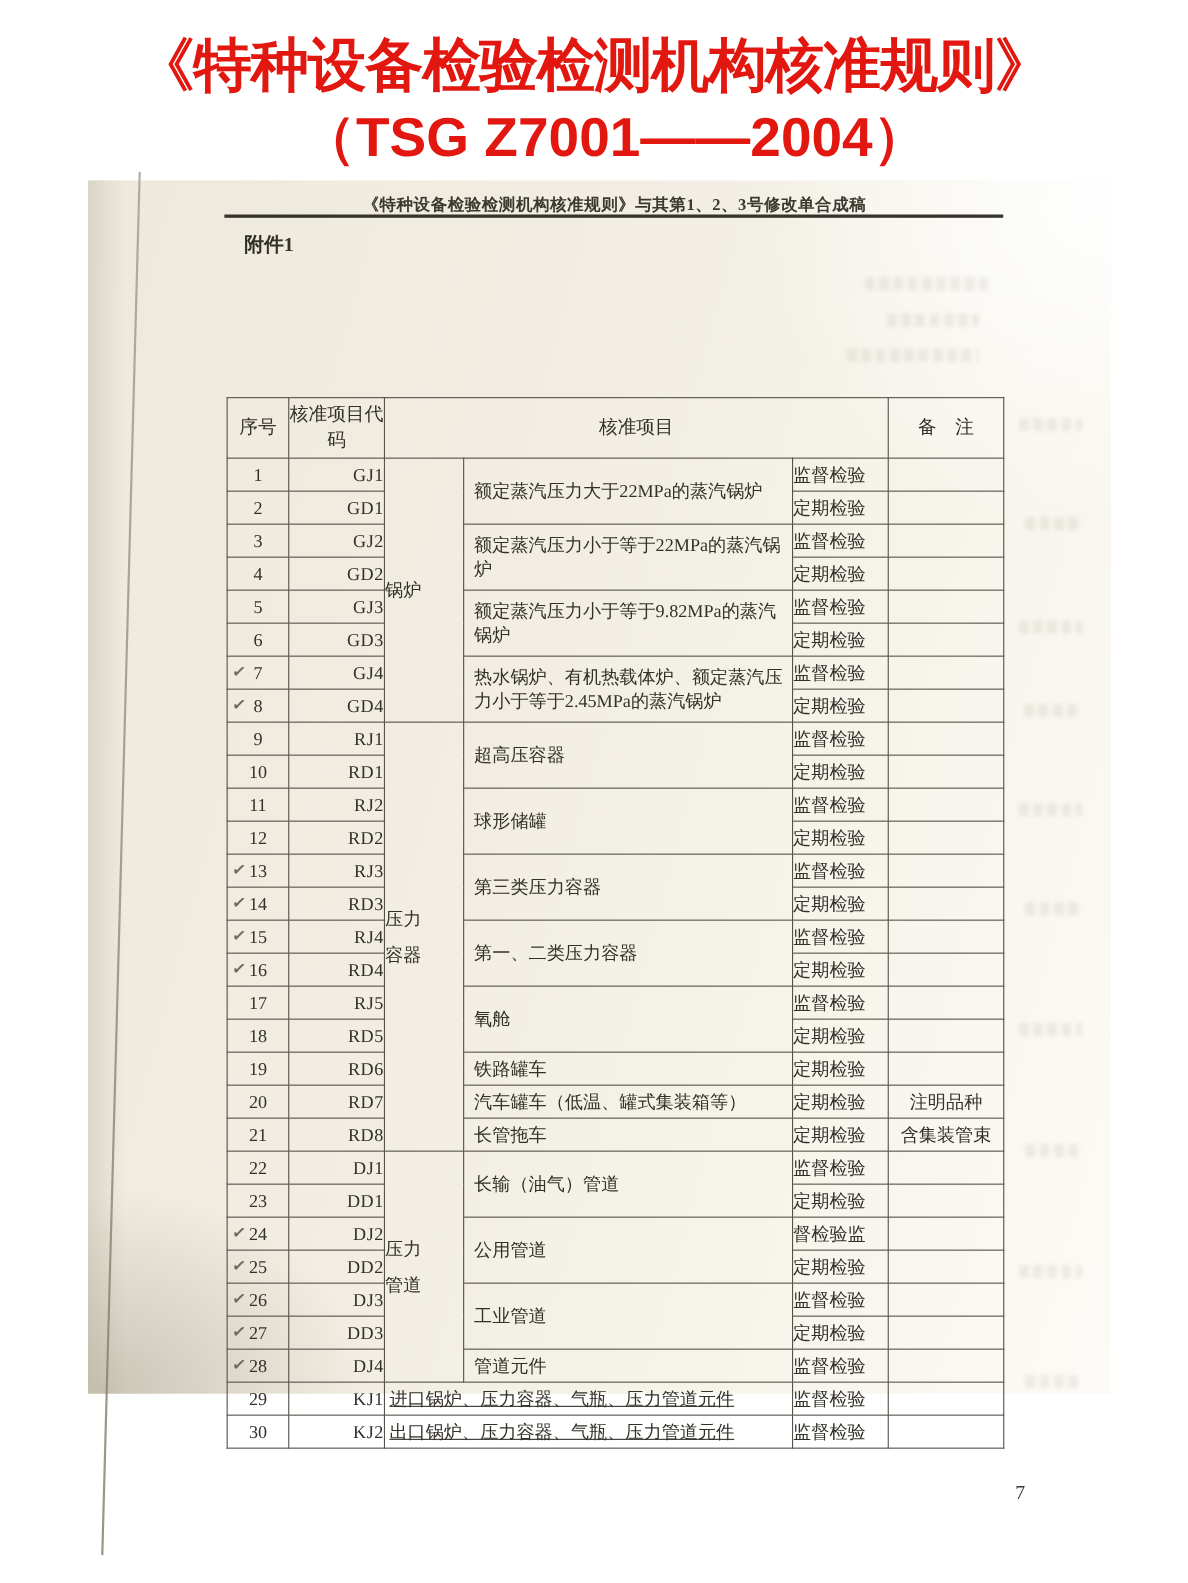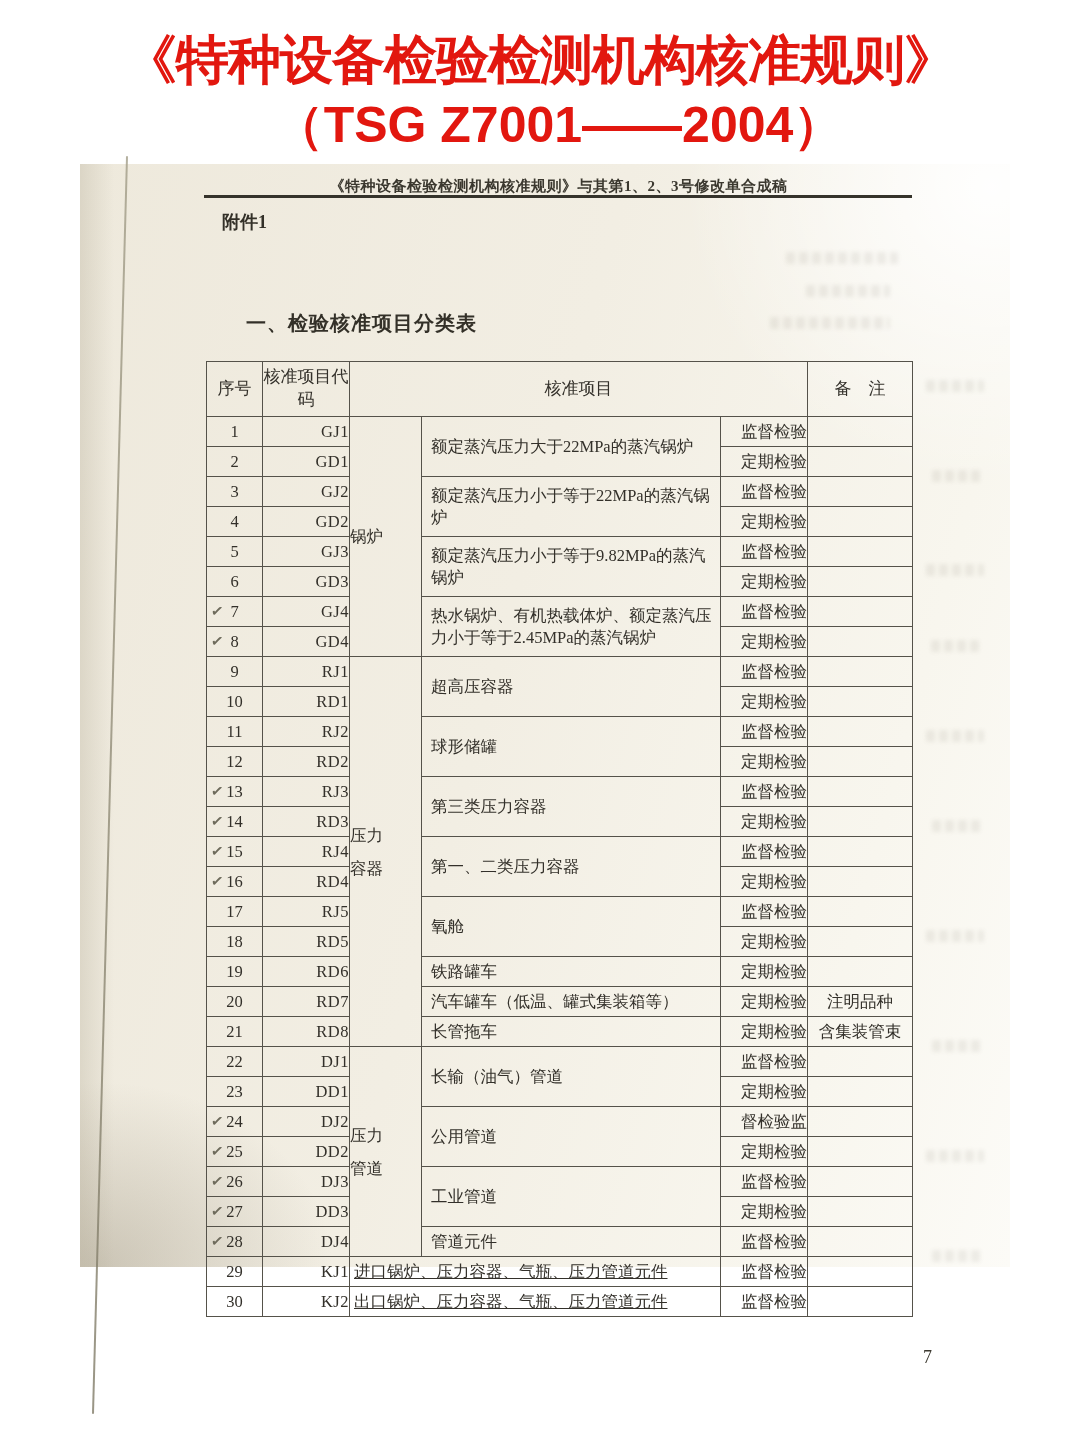--- a/index.html
+++ b/index.html
@@ -52,21 +52,21 @@
   .approval th, .approval td { border:1.5px solid #55524a; padding:0; }
   .approval thead th { height:55px; font-size:17px; font-weight:500; text-align:center; line-height:1.35; }
   .approval tbody td { height:30px; font-size:16.5px; }
   td.c-no   { text-align:center; position:relative; font-size:16px; }
   span.chk  { position:absolute; left:4px; top:50%; transform:translateY(-54%) rotate(8deg);
               color:#6e6b5c; font-size:15px; font-weight:700; }
   td.c-code { text-align:right; font-size:16px; letter-spacing:0.5px; }
   td.c-cat  { white-space:pre-line; line-height:2.0; font-size:17px; }
   td.c-item { padding:1px 6px 1px 9px; line-height:1.3; }
   td.c-item.center { text-align:left; padding-left:4px;text-decoration:underline; }
-  td.c-insp { text-align:right; }
+  td.c-insp { text-align:left; }
   td.c-remark { text-align:center; font-size:16px; }
 
   .page-number { position:absolute; left:843px; top:1183px; font-size:18px; color:#3b382f; }
 
   
   .ghost {
     position:absolute; height:12px; border-radius:2px;
     background:repeating-linear-gradient(90deg, rgba(95,88,70,0.55) 0 9px, rgba(95,88,70,0) 9px 13px);
     filter:blur(2px); opacity:0.17;
   }
@@ -79,21 +79,20 @@
   <div class="l2">（TSG Z7001——2004）</div>
 </div>
 
 <div class="photo">
   <div class="page-edge"></div>
 
   <div class="header-note">《特种设备检验检测机构核准规则》与其第1、2、3号修改单合成稿</div>
   <div class="header-rule"></div>
 
   <div class="attachment">附件1</div>
-  <div class="section-title">一、检验核准项目分类表</div>
 
   <table class="approval">
     <colgroup>
       <col style="width:56px">
         <col style="width:87px">
         <col style="width:72px">
       <col style="width:299px">
         <col style="width:87px">
         <col style="width:105px">
     </colgroup>

